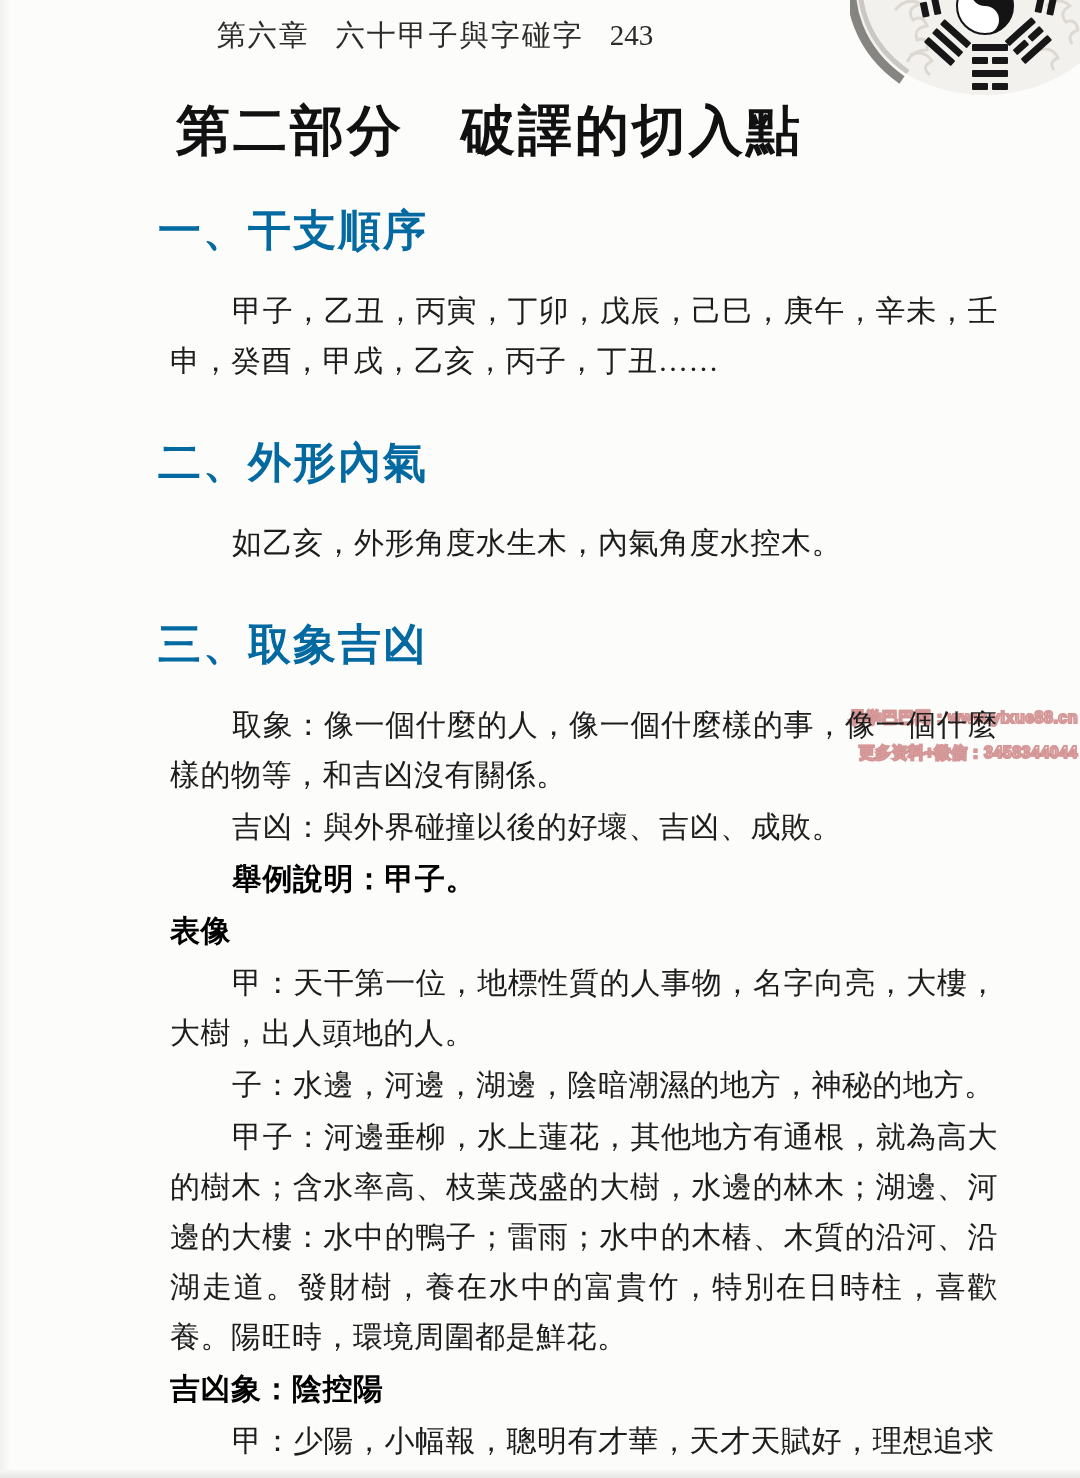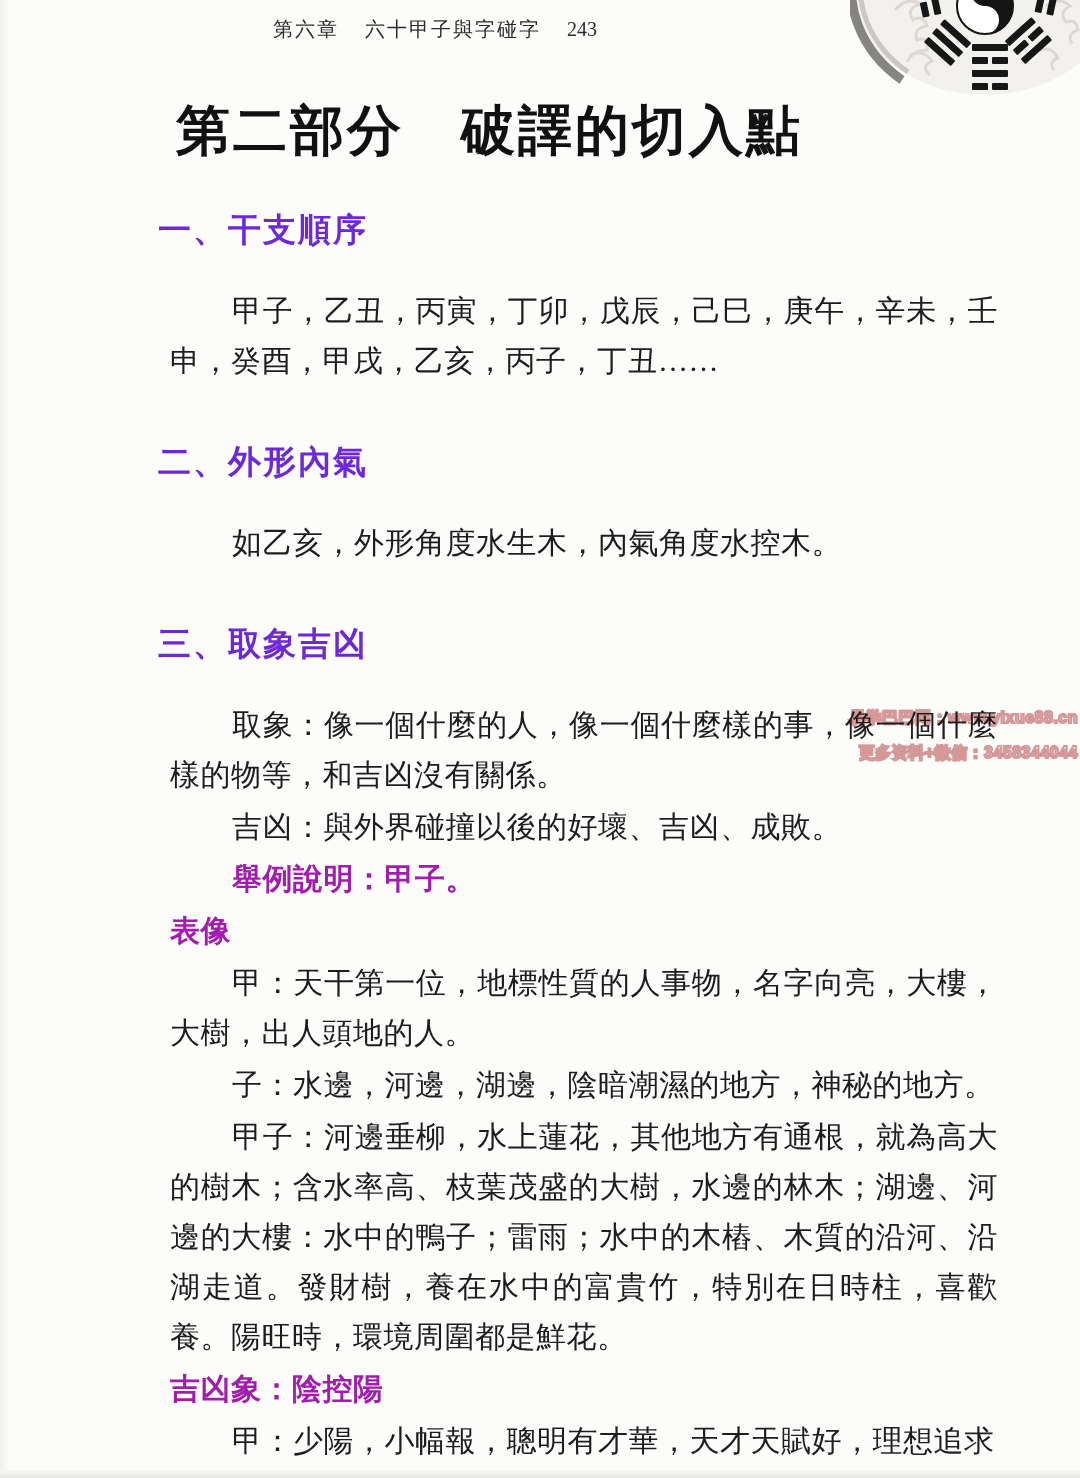--- a/index.html
+++ b/index.html
@@ -17,21 +17,21 @@
   }
   .edge-left {
     position: absolute; left: 0; top: 0; bottom: 0; width: 10px;
     background: linear-gradient(90deg, #f1f1ef, rgba(255,255,255,0));
   }
 
   
   .running-head {
     position: absolute; top: 16px; left: 0; width: 870px;
     display: flex; justify-content: center; align-items: baseline; gap: 26px;
-    font-size: 20px; color: #2b2b2b; letter-spacing: 2px;
+    font-size: 29px; color: #2b2b2b; letter-spacing: 2px;
   }
   .running-head .pageno { letter-spacing: 0; text-align: center; }
 
   
   .seal { position: absolute; top: 0; right: 0; width: 230px; height: 95px; }
 
   
   .watermark {
     position: absolute; top: 700px; right: 2px; width: 300px;
     text-align: right;
@@ -46,32 +46,32 @@
   
   .content { position: absolute; left: 158px; top: 100px; width: 852px; }
   .part-title {
     font-family: "Liberation Sans", "DejaVu Sans", sans-serif;
     font-weight: bold; font-size: 54px; line-height: 48px;
     color: #111; letter-spacing: 3px; margin: 6px 0 0 18px;
   }
   .section { margin: 0; }
   .section-heading {
     font-family: "Liberation Sans", "DejaVu Sans", sans-serif;
-    font-weight: bold; font-size: 33px; line-height: 40px;
-    color: #6d28d9; letter-spacing: 2px;
+    font-weight: bold; font-size: 43px; line-height: 40px;
+    color: #0369a1; letter-spacing: 2px;
     margin: 56px 0 36px 0;
   }
   .para {
     font-size: 30px; line-height: 50px; margin: 2px 12px;
     text-align: justify; letter-spacing: 0.5px;
   }
   .para.indent { text-indent: 62px; }
   .para.lead-bold {
     font-family: "Liberation Sans", "DejaVu Sans", sans-serif;
-    font-weight: bold; color: #a21caf;
+    font-weight: bold; color: #000000;
   }
 </style>
 </head>
 <body>
 
 <div class="running-head">
   <span>第六章</span>
   <span>六十甲子與字碰字</span>
   <span class="pageno">243</span>
 </div>

